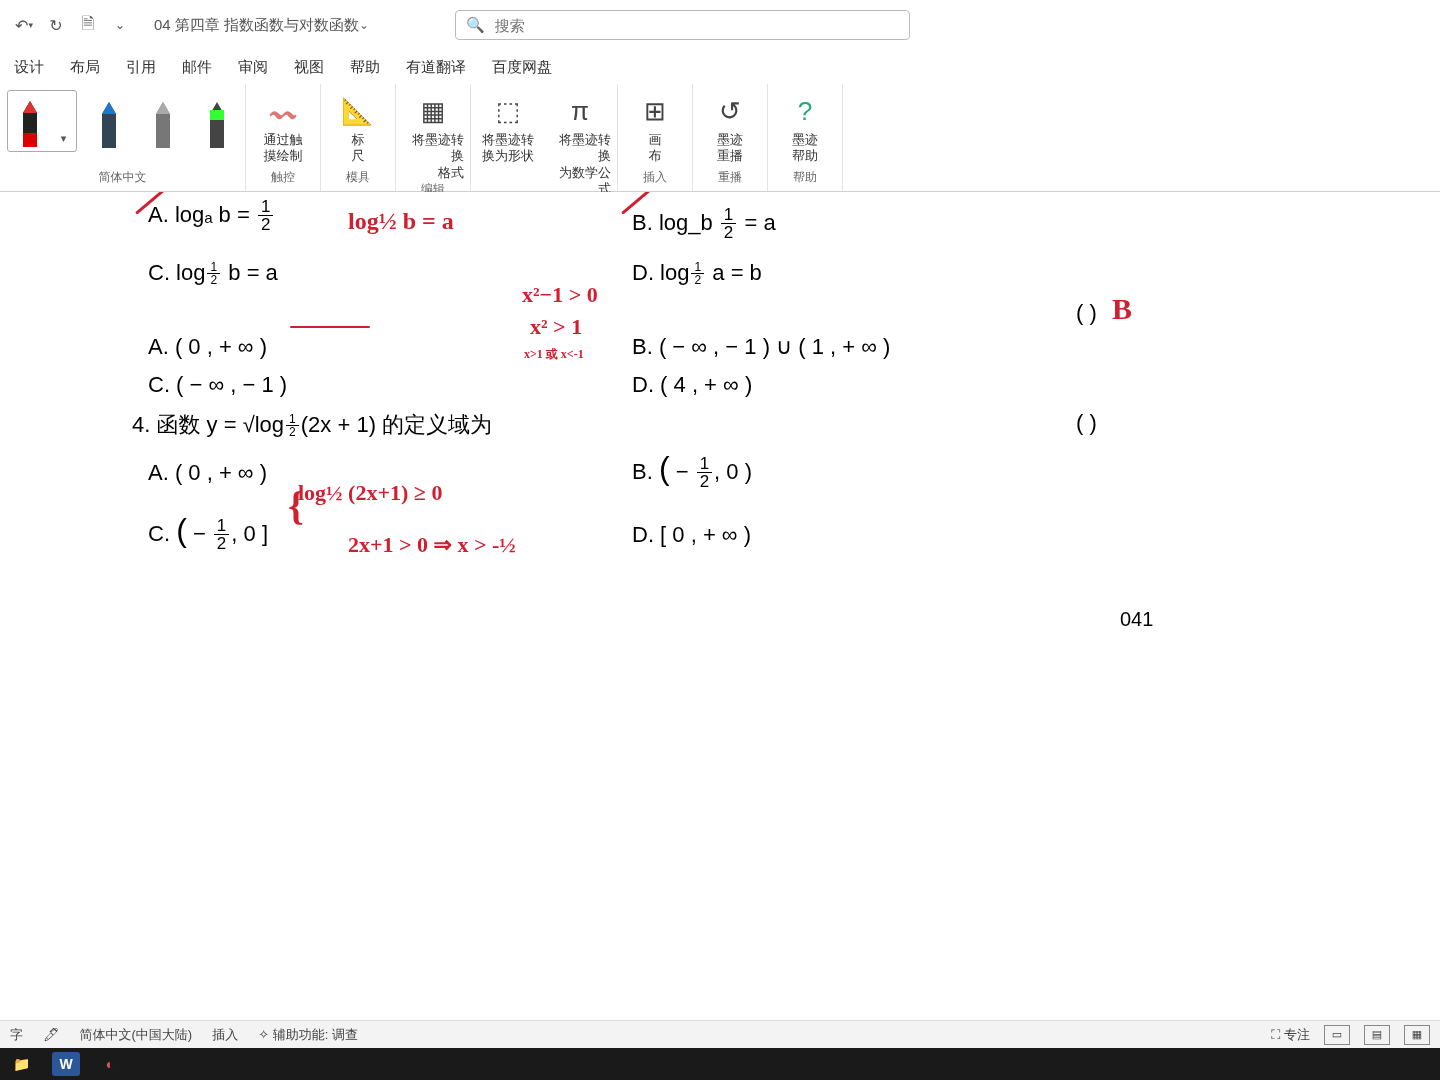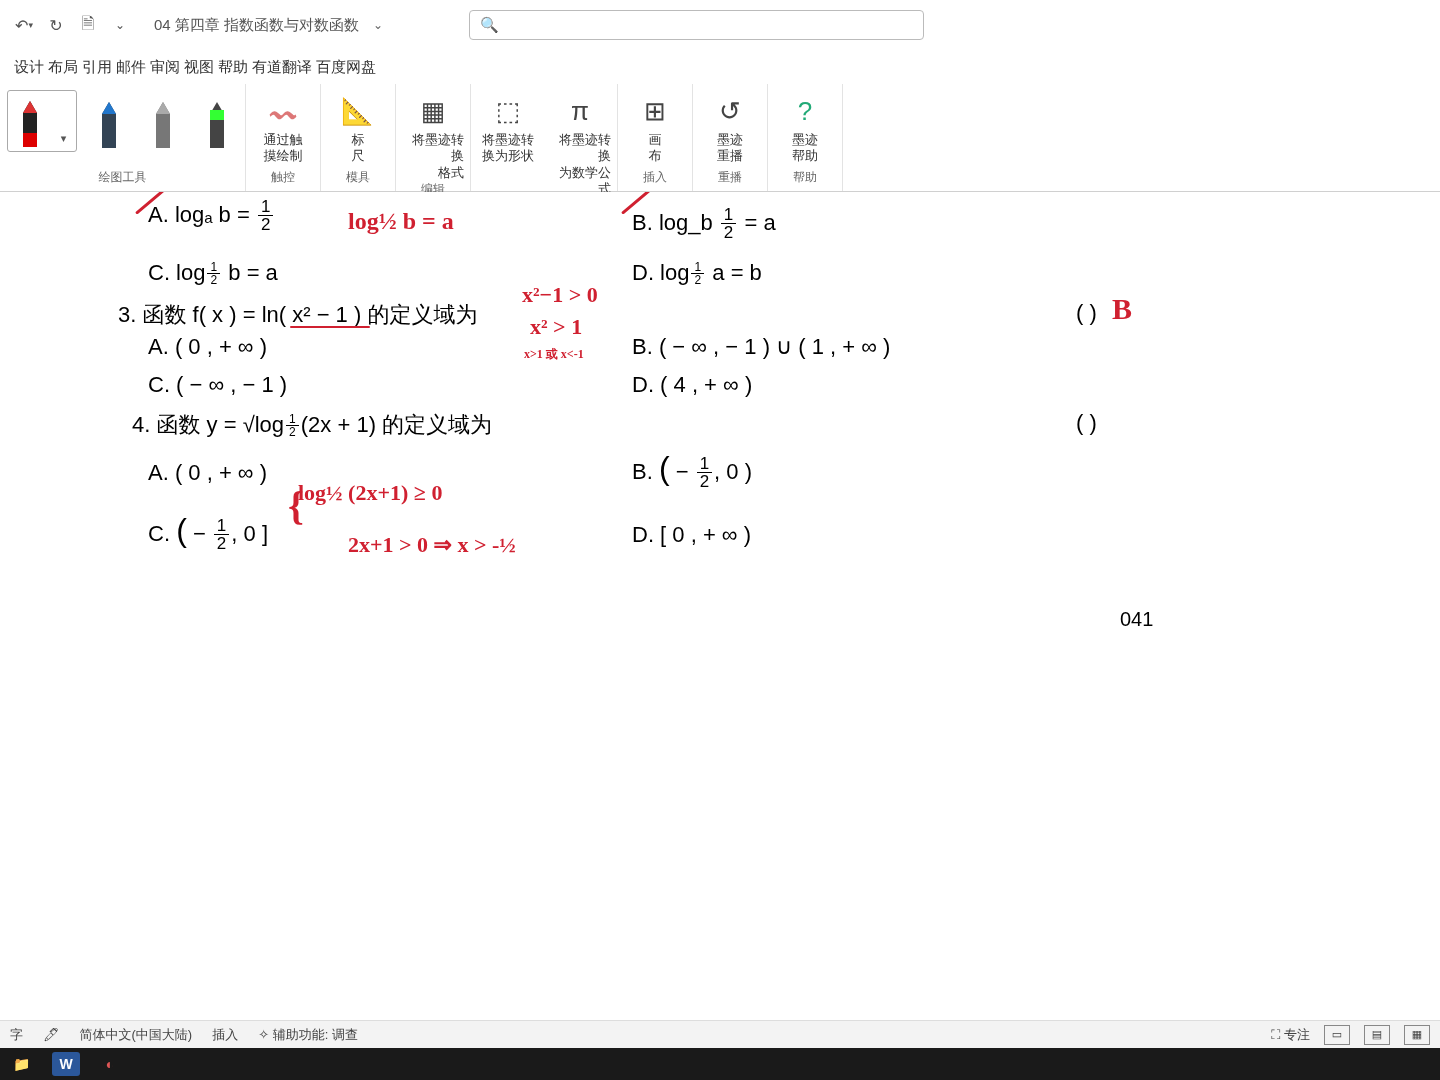--- a/index.html
+++ b/index.html
@@ -1,28 +1,28 @@
 <!DOCTYPE html>
 <html><head>
 <meta charset="utf-8">
 <style>
 * { margin: 0; padding: 0; box-sizing: border-box; font-family: "Microsoft YaHei", "Segoe UI", sans-serif; }
 body { background: #fff; width: 1440px; height: 1080px; overflow: hidden; position: relative; }
 
 
 .title-bar { height: 50px; display: flex; align-items: center; padding: 0 8px; background: #fff; }
 .title-bar .qat-btn { width: 32px; height: 32px; display: flex; align-items: center; justify-content: center; color: #555; font-size: 16px; cursor: pointer; }
-.title-bar .doc-title { margin-left: 18px; color: #555; font-size: 15px; display: flex; align-items: center; gap: 14px; }
+.title-bar .doc-title { margin-left: 18px; color: #555; font-size: 15px; display: flex; align-items: center; gap: 0; }
 .title-bar .caret { font-size: 12px; color: #666; }
 .search-box { margin-left: 86px; width: 455px; height: 30px; border: 1px solid #bbb; border-radius: 4px; display: flex; align-items: center; padding: 0 10px; color: #888; }
 .search-box .mag { margin-right: 10px; font-size: 15px; }
 .search-box input { border: none; outline: none; flex: 1; font-size: 15px; background: transparent; color: #444; }
 
 
-.tabs { height: 34px; display: flex; align-items: center; padding-left: 12px; font-size: 15px; color: #333; }
+.tabs { height: 34px; display: flex; align-items: center; padding-left: 12px; gap: 22px; font-size: 15px; color: #333; }
 .tabs .tab { cursor: pointer; padding: 4px 2px; }
 
 
 .ribbon { height: 108px; border-bottom: 1px solid #d0d0d0; display: flex; background: #fff; }
 .ribbon-group { display: flex; flex-direction: column; align-items: center; padding: 6px 6px 2px; border-right: 1px solid #e3e3e3; }
 .ribbon-group .row { display: flex; gap: 10px; align-items: flex-start; }
 .ribbon-group .glabel { font-size: 12px; color: #666; margin-top: auto; padding-bottom: 3px; }
 
 
 .pen { width: 44px; height: 62px; display: flex; align-items: flex-end; justify-content: center; cursor: pointer; }
@@ -64,20 +64,21 @@
   <div class="qat-btn">↶<span style="font-size:9px">▾</span></div>
   <div class="qat-btn">↻</div>
   <div class="qat-btn">🗎</div>
   <div class="qat-btn" style="font-size:12px">⌄</div>
   <div class="doc-title">
     <span>04 第四章 指数函数与对数函数</span>
     <span class="caret">⌄</span>
   </div>
   <div class="search-box">
     <span class="mag">🔍</span>
+    <input placeholder="搜索" style="">
   </div>
 </div>
 
 <div class="tabs">
   <div class="tab">设计</div>
   <div class="tab">布局</div>
   <div class="tab">引用</div>
   <div class="tab">邮件</div>
   <div class="tab">审阅</div>
   <div class="tab">视图</div>
@@ -109,21 +110,21 @@
             <polygon points="13,2 20,14 6,14" fill="#aaa"></polygon>
           </svg>
         </div>
       <div class="pen">
           <svg viewBox="0 0 26 52">
             <polygon points="13,2 20,14 20,48 6,48 6,14" fill="#444"></polygon>
             <rect x="6" y="10" width="14" height="10" fill="#3f3"></rect>
           </svg>
         </div>
     </div>
-    <div class="glabel">绘图工具</div>
+    <div class="glabel">简体中文</div>
   </div>
 
   <div class="ribbon-group">
     <div class="row">
       <div class="big-btn">
         <div class="ic" style="color:#d77">〰</div>
         <div class="lbl">通过触
 摸绘制</div>
       </div>
     </div>
@@ -223,21 +224,20 @@
           <span class="d">2</span>
         </span><span> b = a</span>
     </div>
     <div class="line" style="top:68px;left:632px">
       <span>D. log</span><span class="frac" style="font-size:12px">
           <span class="n">1</span>
           <span class="d">2</span>
         </span><span> a = b</span>
     </div>
 
-    <div class="line" style="top:108px;left:118px">3. 函数 f( x ) = ln( x² − 1 ) 的定义域为</div>
     <div class="line" style="top:108px;left:1076px">(          )</div>
     <div class="line" style="top:142px;left:148px">A. ( 0 , + ∞ )</div>
     <div class="line" style="top:142px;left:632px">B. ( − ∞ , − 1 ) ∪ ( 1 , + ∞ )</div>
     <div class="line" style="top:180px;left:148px">C. ( − ∞ , − 1 )</div>
     <div class="line" style="top:180px;left:632px">D. ( 4 , + ∞ )</div>
 
     <div class="line" style="top:218px;left:132px">
       <span>4. 函数 y = √log</span><span class="frac" style="font-size:12px">
           <span class="n">1</span>
           <span class="d">2</span>

